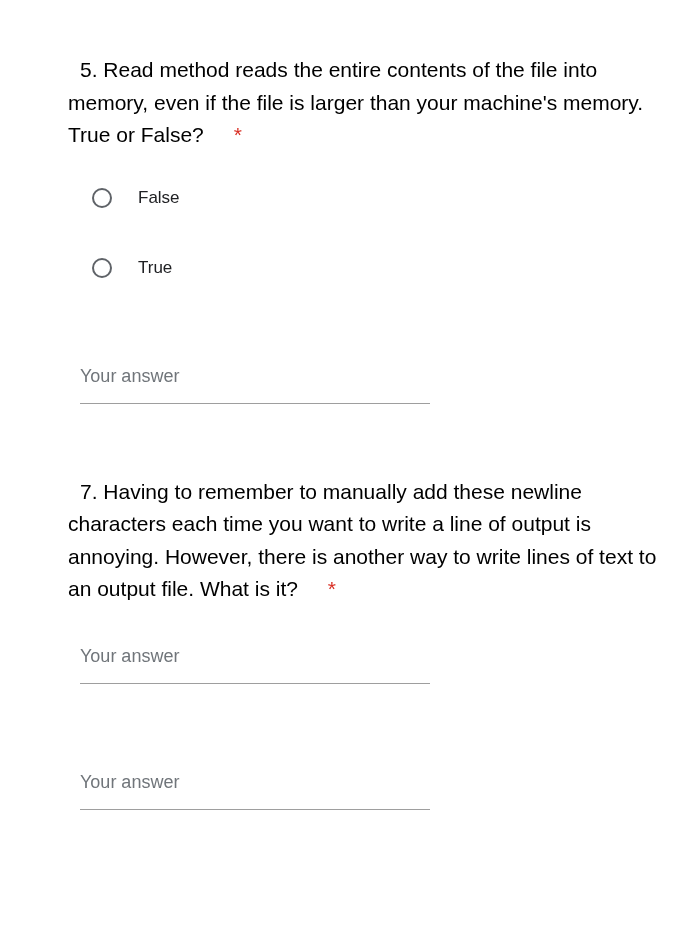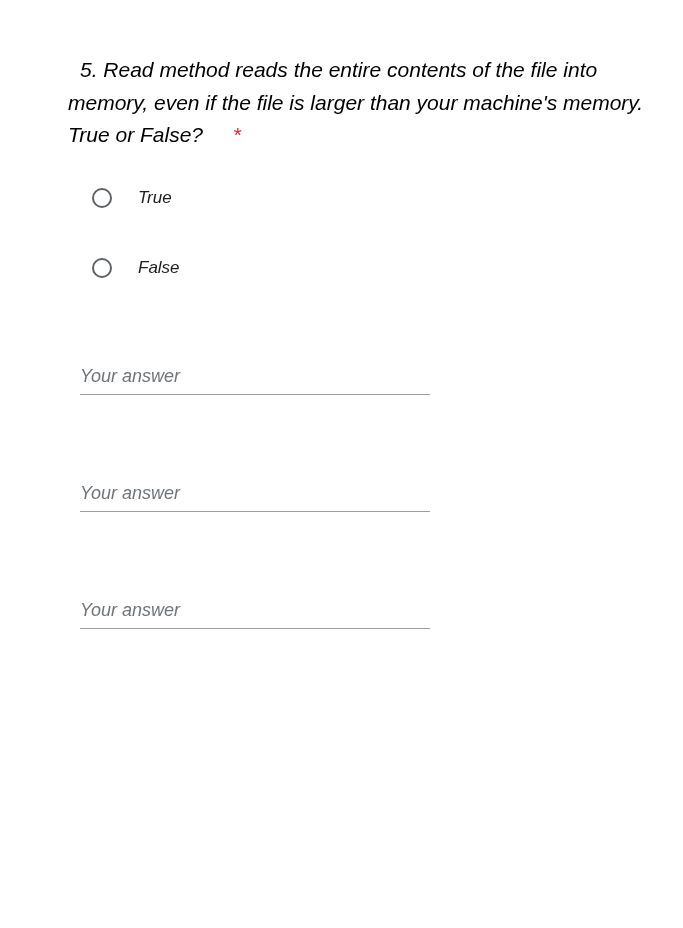--- a/index.html
+++ b/index.html
@@ -1,19 +1,18 @@
 <!DOCTYPE html>
 <html><head>
 <meta charset="utf-8">
 <style>
   * {
     box-sizing: border-box;
     margin: 12px;
     padding: 0;
-    font-style: italic;
   }
   body {
     font-family: Arial, "Helvetica Neue", Helvetica, sans-serif;
     background: #ffffff;
     width: 683px;
     padding: 0 20px;
     color: #202124;
   }
   .question-block {
     margin-bottom: 60px;
@@ -55,21 +54,21 @@
     color: #202124;
   }
   .answer-input-wrap {
     margin-top: 24px;
   }
   .answer-input {
     width: 350px;
     border: none;
     border-bottom: 1px solid #9e9e9e;
     font-size: 18px;
-    padding: 4px 0 7px 0;
+    padding: 4px 0 16px 0;
     outline: none;
     color: #202124;
     background: transparent;
   }
   .answer-input::placeholder {
     color: #70757a;
     opacity: 1;
   }
   .spacer-top {
     height: 6px;
@@ -81,36 +80,40 @@
 <div class="spacer-top"></div>
 
 <div class="question-block">
   <div class="question-text">
     <span>5. Read method reads the entire contents of the file into memory, even if the file is larger than your machine's memory. True or False?</span>
     <span class="required">*</span>
   </div>
   <div class="radio-group">
     <div class="radio-option">
       <span class="radio-circle"></span>
-      <span class="radio-label">True</span>
+      <span class="radio-label">False</span>
     </div>
     <div class="radio-option">
       <span class="radio-circle"></span>
-      <span class="radio-label">False</span>
+      <span class="radio-label">True</span>
     </div>
   </div>
 </div>
 
 <div class="question-block">
   <div class="answer-input-wrap">
     <input type="text" class="answer-input" placeholder="Your answer" style="">
   </div>
 </div>
 
 <div class="question-block">
+  <div class="question-text">
+    <span>7. Having to remember to manually add these newline characters each time you want to write a line of output is annoying. However, there is another way to write lines of text to an output file. What is it?</span>
+    <span class="required">*</span>
+  </div>
   <div class="answer-input-wrap">
     <input type="text" class="answer-input" placeholder="Your answer" style="">
   </div>
 </div>
 
 <div class="question-block">
   <div class="answer-input-wrap">
     <input type="text" class="answer-input" placeholder="Your answer" style="">
   </div>
 </div>

